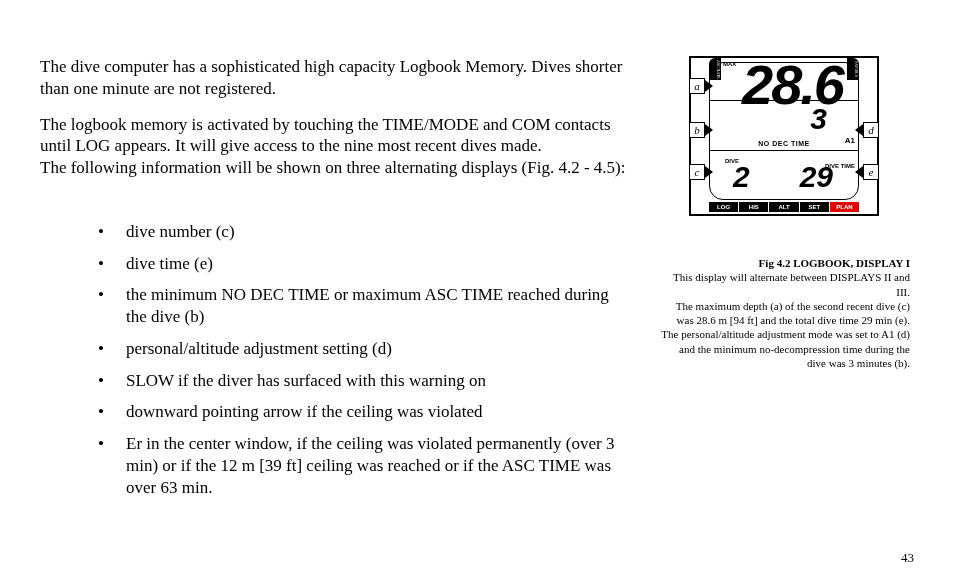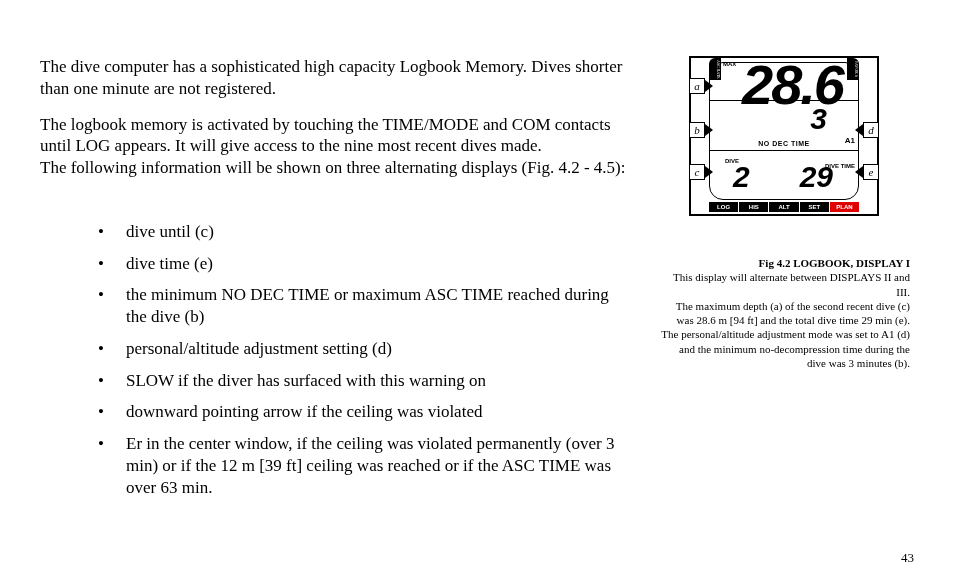--- a/index.html
+++ b/index.html
@@ -212,21 +212,21 @@
 <div class="page">
   <div class="cols">
 
     <div class="main">
       <p>The dive computer has a sophisticated high capacity Logbook Memory. Dives shorter than one minute are not registered.</p>
       <p class="p2">
         <span>The logbook memory is activated by touching the TIME/MODE and COM contacts until LOG appears. It will give access to the nine most recent dives made.</span><br>
         <span>The following information will be shown on three alternating displays (Fig. 4.2 - 4.5):</span>
       </p>
       <ul class="bullets">
-        <li>dive until (c)</li>
+        <li>dive number (c)</li>
         <li>dive time (e)</li>
         <li>the minimum NO DEC TIME or maximum ASC TIME reached during the dive (b)</li>
         <li>personal/altitude adjustment setting (d)</li>
         <li>SLOW if the diver has surfaced with this warning on</li>
         <li>downward pointing arrow if the ceiling was violated</li>
         <li>Er in the center window, if the ceiling was violated permanently (over 3 min) or if the 12 m [39 ft] ceiling was reached or if the ASC TIME was over 63 min.</li>
       </ul>
     </div>
 
     <div class="side">

